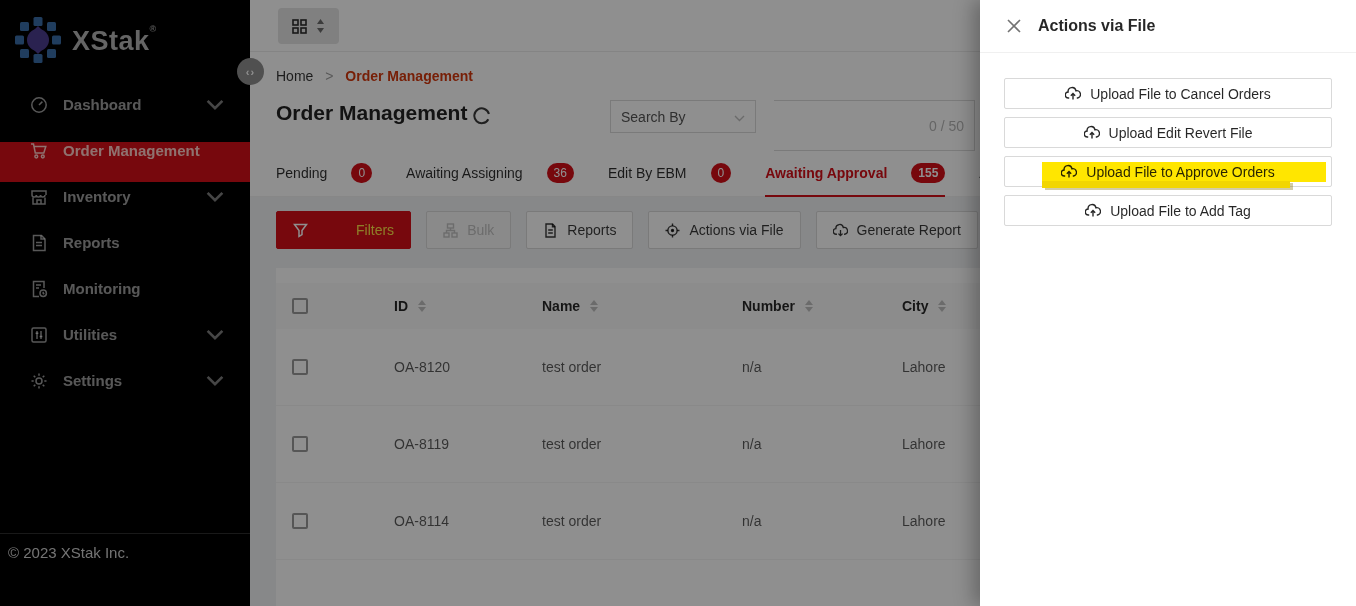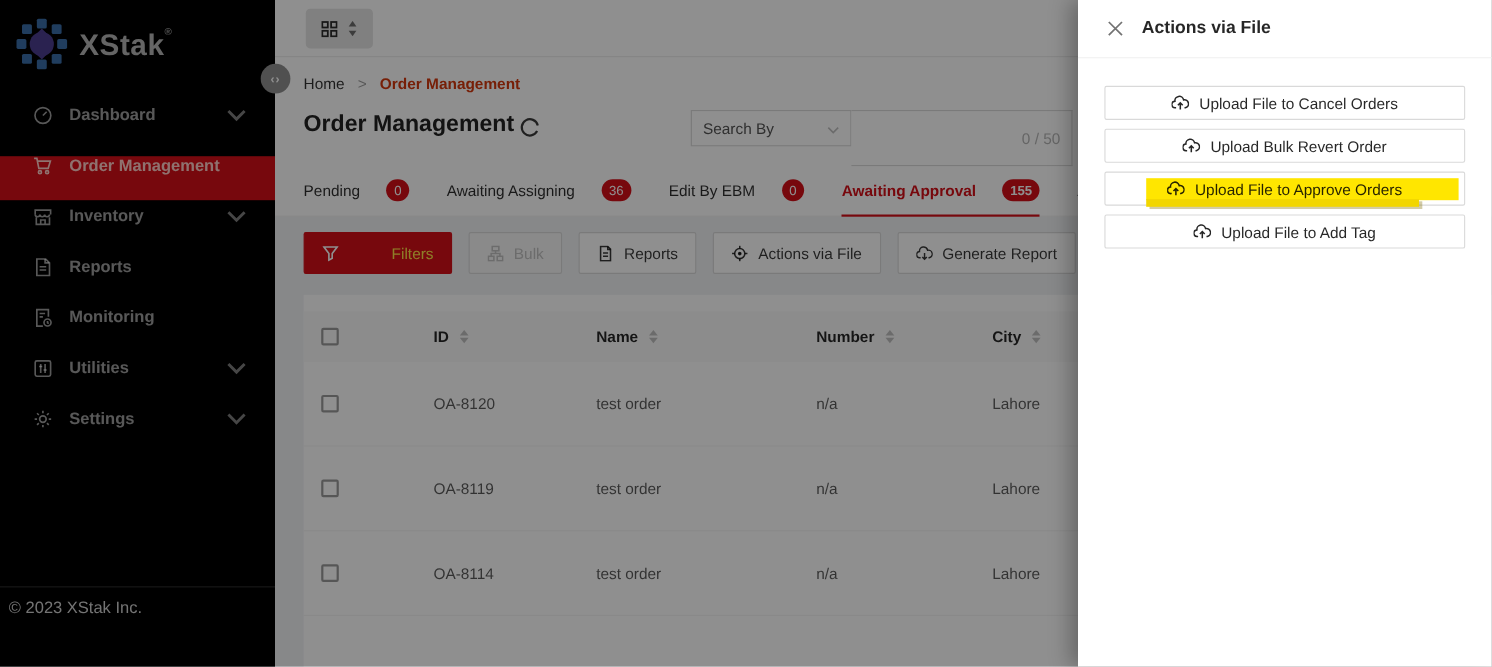--- a/index.html
+++ b/index.html
@@ -35,21 +35,21 @@
   .topbar { height:52px; border-bottom:1px solid #ececec; position:relative; }
   .app-pill { position:absolute; left:28px; top:8px; height:36px; background:#e4e4e4;
     border-radius:4px; display:flex; align-items:center; gap:9px; padding:0 14px;
     font-size:15px; color:#2b2b2b; cursor:pointer; }
   .breadcrumb { position:absolute; left:26px; top:68px; font-size:14px; color:rgba(0,0,0,0.55); }
   .breadcrumb .bc-home { color:rgba(0,0,0,0.8); cursor:pointer; }
   .bc-sep { margin:0 8px; color:rgba(0,0,0,0.4); }
   .bc-current { color:#d4380d; font-weight:700; }
   .page-title { position:absolute; left:26px; top:101px; font-size:21px; font-weight:700; color:#222; }
   .refresh { position:absolute; left:222px; top:107px; width:19px; height:19px; cursor:pointer; color:#3a3a3a; }
-  .searchby { position:absolute; left:378px; top:100px; width:146px; height:33px;
+  .searchby { position:absolute; left:360px; top:100px; width:146px; height:33px;
     border:1px solid #d9d9d9; background:#fff; display:flex; align-items:center;
     padding:0 10px; font-size:14px; color:#555; cursor:pointer; }
   .searchby .chev-d { margin-left:auto; color:#bfbfbf; }
   .search-box { position:absolute; left:524px; top:100px; width:201px; height:51px;
     border:1px solid #d9d9d9; border-left:none; background:#fff; display:flex; align-items:center; }
   .search-box input { flex:1; border:none; outline:none; font-size:14px; padding:0 8px;
     min-width:0; background:transparent; font-family:inherit; }
   .counter { padding-right:10px; color:#b5b5b5; font-size:14px; white-space:nowrap; }
 
   .tabs { position:absolute; left:26px; top:148px; right:0; height:49px; display:flex; gap:34px; }
@@ -379,21 +379,21 @@
           <path d="M4.2 11.5H3.5a3 3 0 0 1-.4-6A4 4 0 0 1 11 4.3a3.4 3.4 0 0 1 1.6 7.2h-0.8"></path>
           <path d="M8 13V7M5.8 9.2L8 7l2.2 2.2"></path>
         </svg>
       <span>Upload File to Cancel Orders</span>
     </button>
     <button class="up-btn">
       <svg viewBox="0 0 16 15" fill="none" stroke="currentColor" stroke-width="1.4">
           <path d="M4.2 11.5H3.5a3 3 0 0 1-.4-6A4 4 0 0 1 11 4.3a3.4 3.4 0 0 1 1.6 7.2h-0.8"></path>
           <path d="M8 13V7M5.8 9.2L8 7l2.2 2.2"></path>
         </svg>
-      <span>Upload Bulk Revert Order</span>
+      <span>Upload Edit Revert File</span>
     </button>
     <button class="up-btn">
       <svg viewBox="0 0 16 15" fill="none" stroke="currentColor" stroke-width="1.4">
           <path d="M4.2 11.5H3.5a3 3 0 0 1-.4-6A4 4 0 0 1 11 4.3a3.4 3.4 0 0 1 1.6 7.2h-0.8"></path>
           <path d="M8 13V7M5.8 9.2L8 7l2.2 2.2"></path>
         </svg>
       <span>Upload File to Approve Orders</span>
     </button>
     <button class="up-btn">
       <svg viewBox="0 0 16 15" fill="none" stroke="currentColor" stroke-width="1.4">

